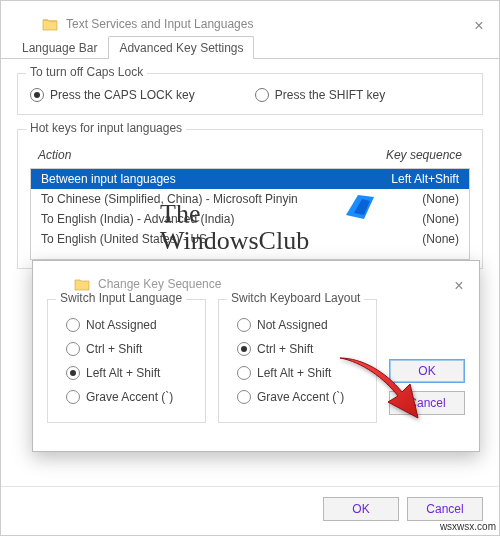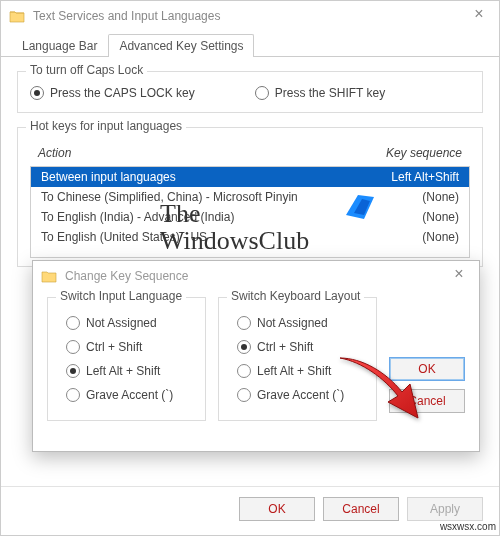--- a/index.html
+++ b/index.html
@@ -13,22 +13,22 @@
     overflow: hidden;
     position: relative;
   }
   
   .win {
     position: absolute; left: 0; top: 0; width: 500px; height: 536px;
     background: #fff;
     border: 1px solid #ccc;
   }
   .titlebar {
-    height: 30px; display: flex; align-items: flex-end;
-    padding: 8px 8px; color: #888;
+    height: 30px; display: flex; align-items: flex-start;
+    padding: 16px 8px; color: #888; margin-left: 33px;
   }
   .titlebar .icon { margin-right: 8px; }
   .titlebar .title { flex: 1; }
   .titlebar .close { color: #888; font-size: 16px; width: 24px; text-align: center; }
   .tabs {
     display: flex; align-items: flex-end;
     padding: 0 10px; height: 26px;
     border-bottom: 1px solid #ccc;
   }
   .tab {
@@ -90,21 +90,21 @@
     position: absolute; bottom: 0; left: 0; right: 0;
     padding: 10px 16px 14px 0;
     display: flex; justify-content: flex-end; gap: 8px;
     border-top: 1px solid #e3e3e3;
     background: #fff;
   }
   .btn {
     min-width: 76px; height: 24px;
     border: 1px solid #b8b8b8; background: #f3f3f3;
     display: inline-flex; align-items: center; justify-content: center;
-    color: #b91c1c;
+    color: #6d28d9;
   }
   .btn.disabled { color: #aaa; border-color: #d5d5d5; }
   .btn.focus { border-color: #6aa9e9; box-shadow: inset 0 0 0 1px #9ec9f0; }
 
   
   .dlg {
     position: absolute; left: 32px; top: 260px;
     width: 448px; height: 192px;
     background: #fff; border: 1px solid #bbb;
     box-shadow: 0 6px 18px rgba(0,0,0,.25);
@@ -204,21 +204,20 @@
           <div class="c1">To English (United States) - US</div>
           <div class="c2">(None)</div>
         </div>
       </div>
     </div>
   </div>
 
   <div class="footer">
     <div class="btn">OK</div>
     <div class="btn">Cancel</div>
-    <div class="btn disabled">Apply</div>
   </div>
 </div>
 
 <div class="watermark">
   <div>The</div>
   <div>WindowsClub</div>
 </div>
 <div class="blue-sq">
   <svg viewBox="0 0 28 24">
     <polygon points="0,20 12,0 28,2 18,24" fill="#1b8cff"></polygon>

